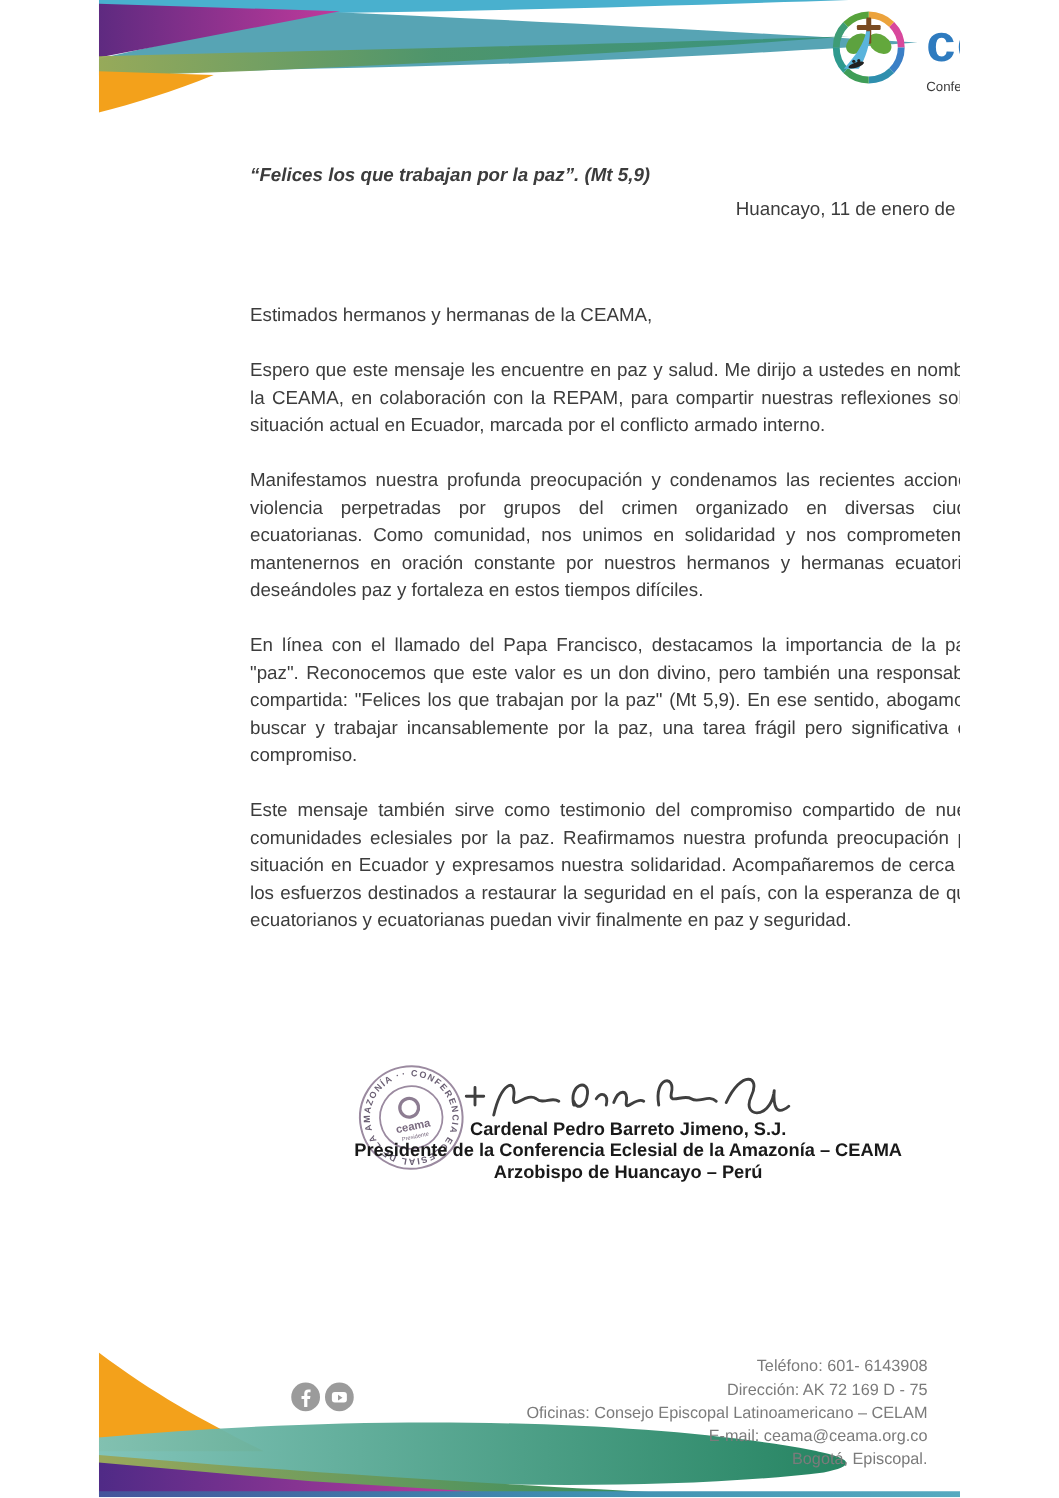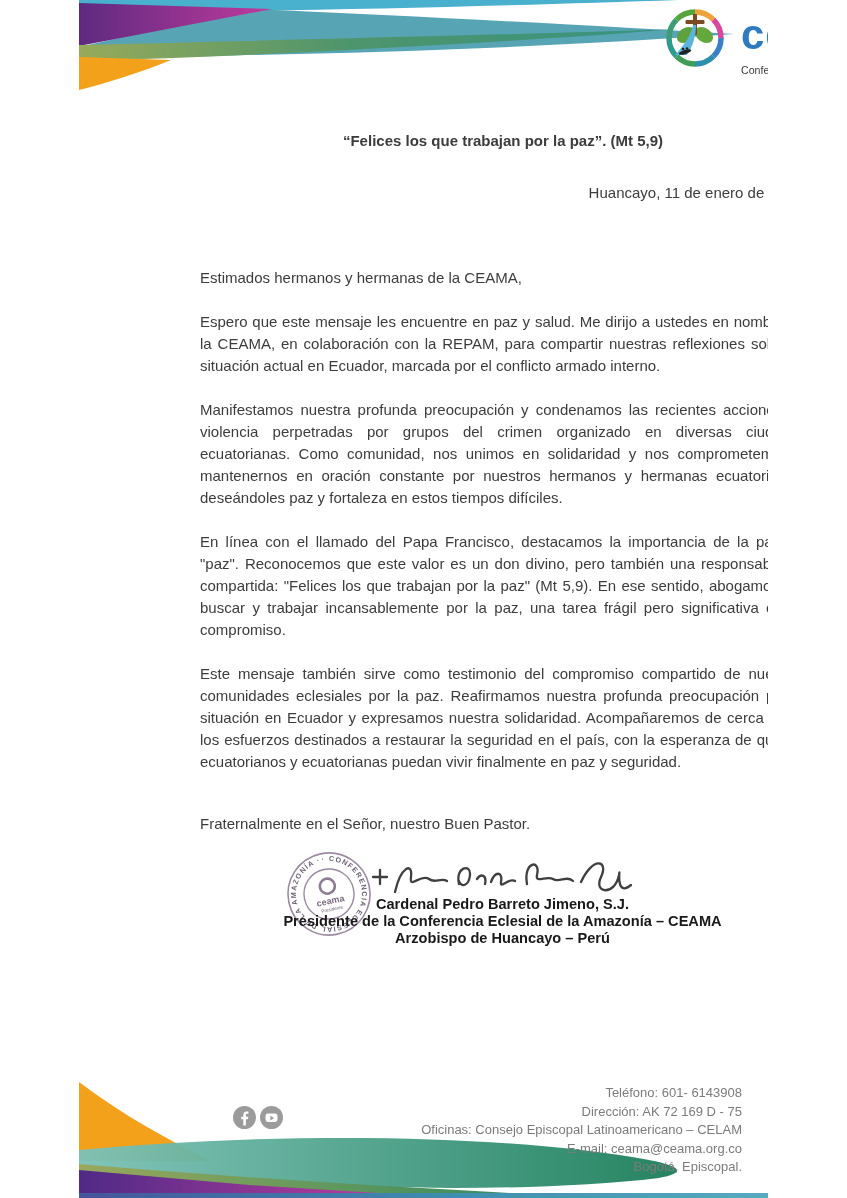--- a/index.html
+++ b/index.html
@@ -16,21 +16,21 @@
   
   .logo{position:absolute;top:8px;left:586px;width:230px;height:78px;}
   .emblem{position:absolute;top:0;left:0;}
   .wordmark{position:absolute;left:76px;top:6px;font-weight:bold;font-size:42px;letter-spacing:1px;line-height:42px;}
   .wm-ce{color:#2e7bbf;}
   .wm-ama{color:#1b8a4c;}
   .tagline{position:absolute;left:76px;top:56px;font-size:10.6px;color:#3a3a3a;white-space:nowrap;text-align:center;}
 
   
   .content{position:absolute;left:121px;top:130px;width:606px;font-size:15px;line-height:22px;color:#3c3c3c;}
-  .quote{margin:0 0 30px 0;text-align:center;font-weight:bold;padding-right:-4px;}
+  .quote{margin:0 0 5px 0;text-align:left;font-weight:bold;font-style:italic;padding-right:-4px;}
   .dateline{margin:0 0 63px 0;text-align:right;}
   .salutation{margin:0 0 22px 0;}
   .para{margin:0 0 22px 0;text-align:justify;}
   .closing{margin:40px 0 0 0;}
 
   
   .sign-seal{position:absolute;left:206px;top:850px;transform:rotate(-12deg);}
   .sign-script{position:absolute;left:286px;top:850px;}
   .sign-names{position:absolute;left:0;top:896px;width:847px;text-align:center;
     font-weight:bold;font-size:14.6px;line-height:17px;color:#191919;}
@@ -119,21 +119,20 @@
   </div>
 
   <div class="content">
     <p class="quote">“Felices los que trabajan por la paz”. (Mt 5,9)</p>
     <p class="dateline">Huancayo, 11 de enero de 2024.</p>
     <p class="salutation">Estimados hermanos y hermanas de la CEAMA,</p>
     <p class="para">Espero que este mensaje les encuentre en paz y salud. Me dirijo a ustedes en nombre de la CEAMA, en colaboración con la REPAM, para compartir nuestras reflexiones sobre la situación actual en Ecuador, marcada por el conflicto armado interno.</p>
     <p class="para">Manifestamos nuestra profunda preocupación y condenamos las recientes acciones de violencia perpetradas por grupos del crimen organizado en diversas ciudades ecuatorianas. Como comunidad, nos unimos en solidaridad y nos comprometemos a mantenernos en oración constante por nuestros hermanos y hermanas ecuatorianos, deseándoles paz y fortaleza en estos tiempos difíciles.</p>
     <p class="para">En línea con el llamado del Papa Francisco, destacamos la importancia de la palabra "paz". Reconocemos que este valor es un don divino, pero también una responsabilidad compartida: "Felices los que trabajan por la paz" (Mt 5,9). En ese sentido, abogamos por buscar y trabajar incansablemente por la paz, una tarea frágil pero significativa en su compromiso.</p>
     <p class="para">Este mensaje también sirve como testimonio del compromiso compartido de nuestras comunidades eclesiales por la paz. Reafirmamos nuestra profunda preocupación por la situación en Ecuador y expresamos nuestra solidaridad. Acompañaremos de cerca todos los esfuerzos destinados a restaurar la seguridad en el país, con la esperanza de que los ecuatorianos y ecuatorianas puedan vivir finalmente en paz y seguridad.</p>
-    <p class="closing">Fraternalmente en el Señor, nuestro Buen Pastor.</p>
   </div>
 
   <svg class="sign-seal" width="88" height="88" viewBox="0 0 88 88" aria-hidden="true">
     <defs>
       <path id="sealTextPath" d="M44,11 a33,33 0 1 1 -0.01,0"></path>
     </defs>
     <circle cx="44" cy="44" r="41" fill="none" stroke="#9b8aa0" stroke-width="1.6"></circle>
     <circle cx="44" cy="44" r="25" fill="none" stroke="#9b8aa0" stroke-width="1.4"></circle>
     <text font-size="7.2" font-weight="bold" letter-spacing="1.1" fill="#6a5f73" font-family="Liberation Sans, sans-serif">
       <textPath href="#sealTextPath">· CONFERENCIA ECLESIAL DE LA AMAZONÍA · CEAMA </textPath>

